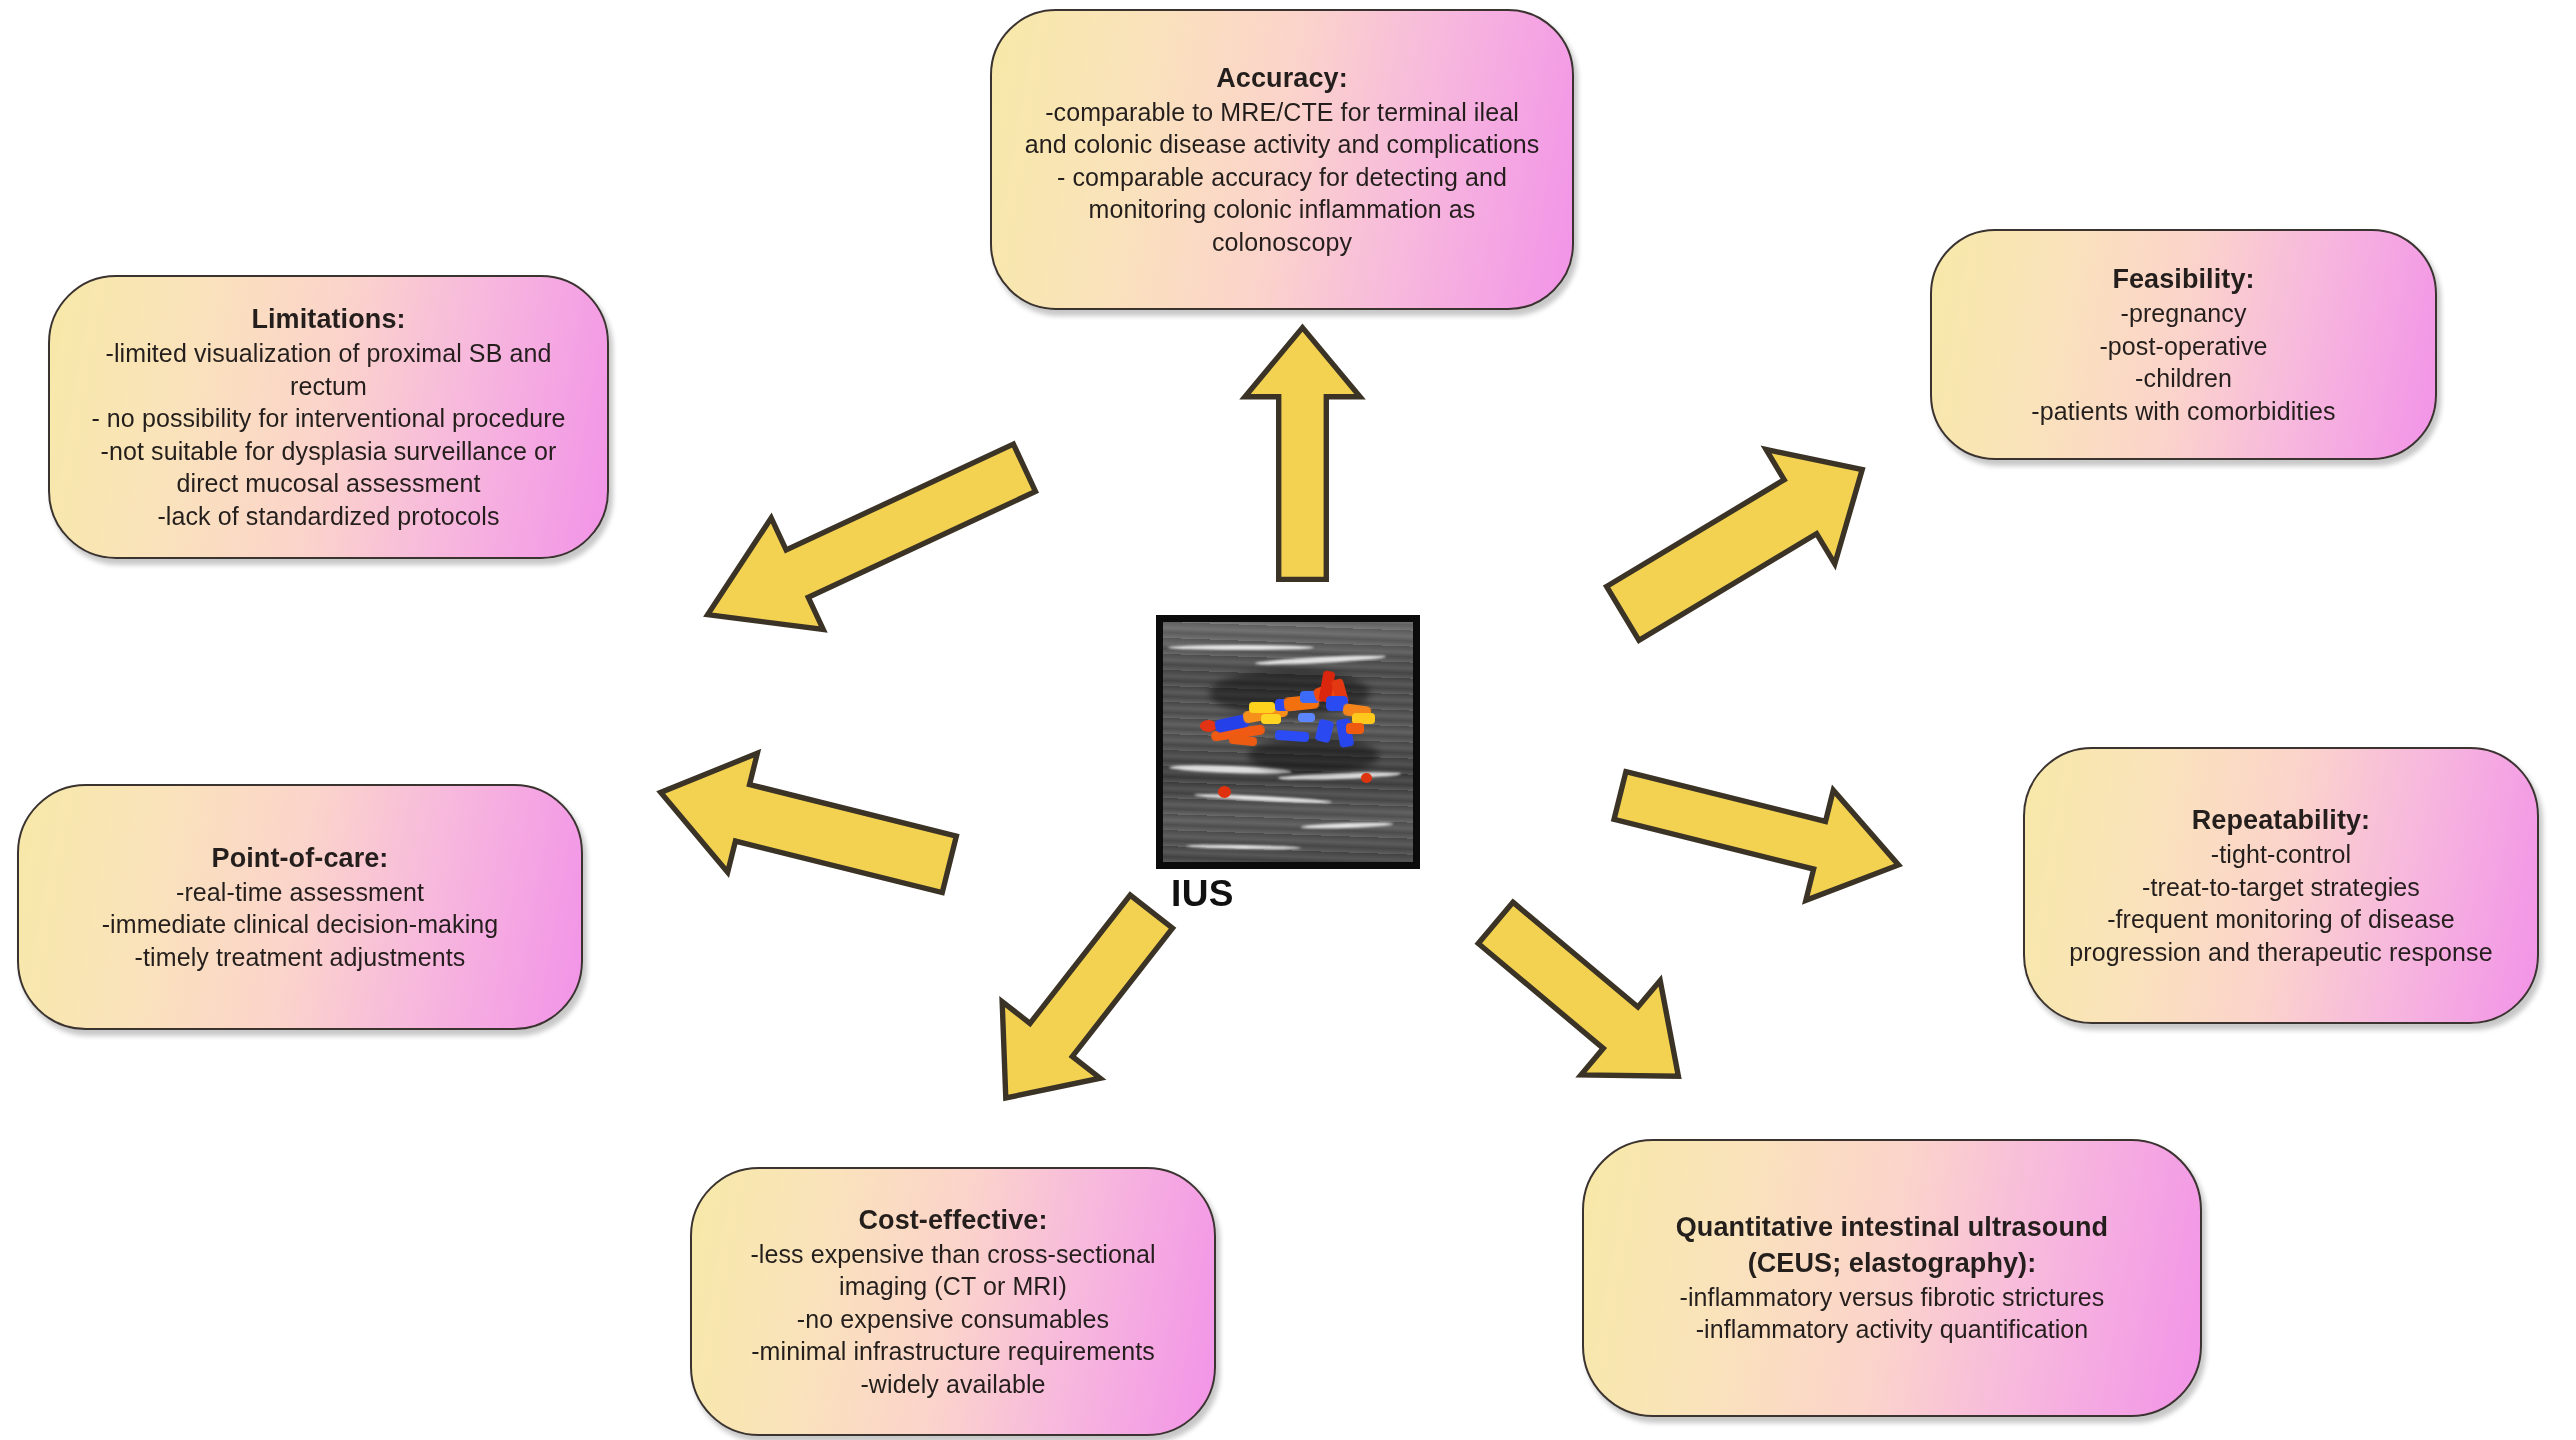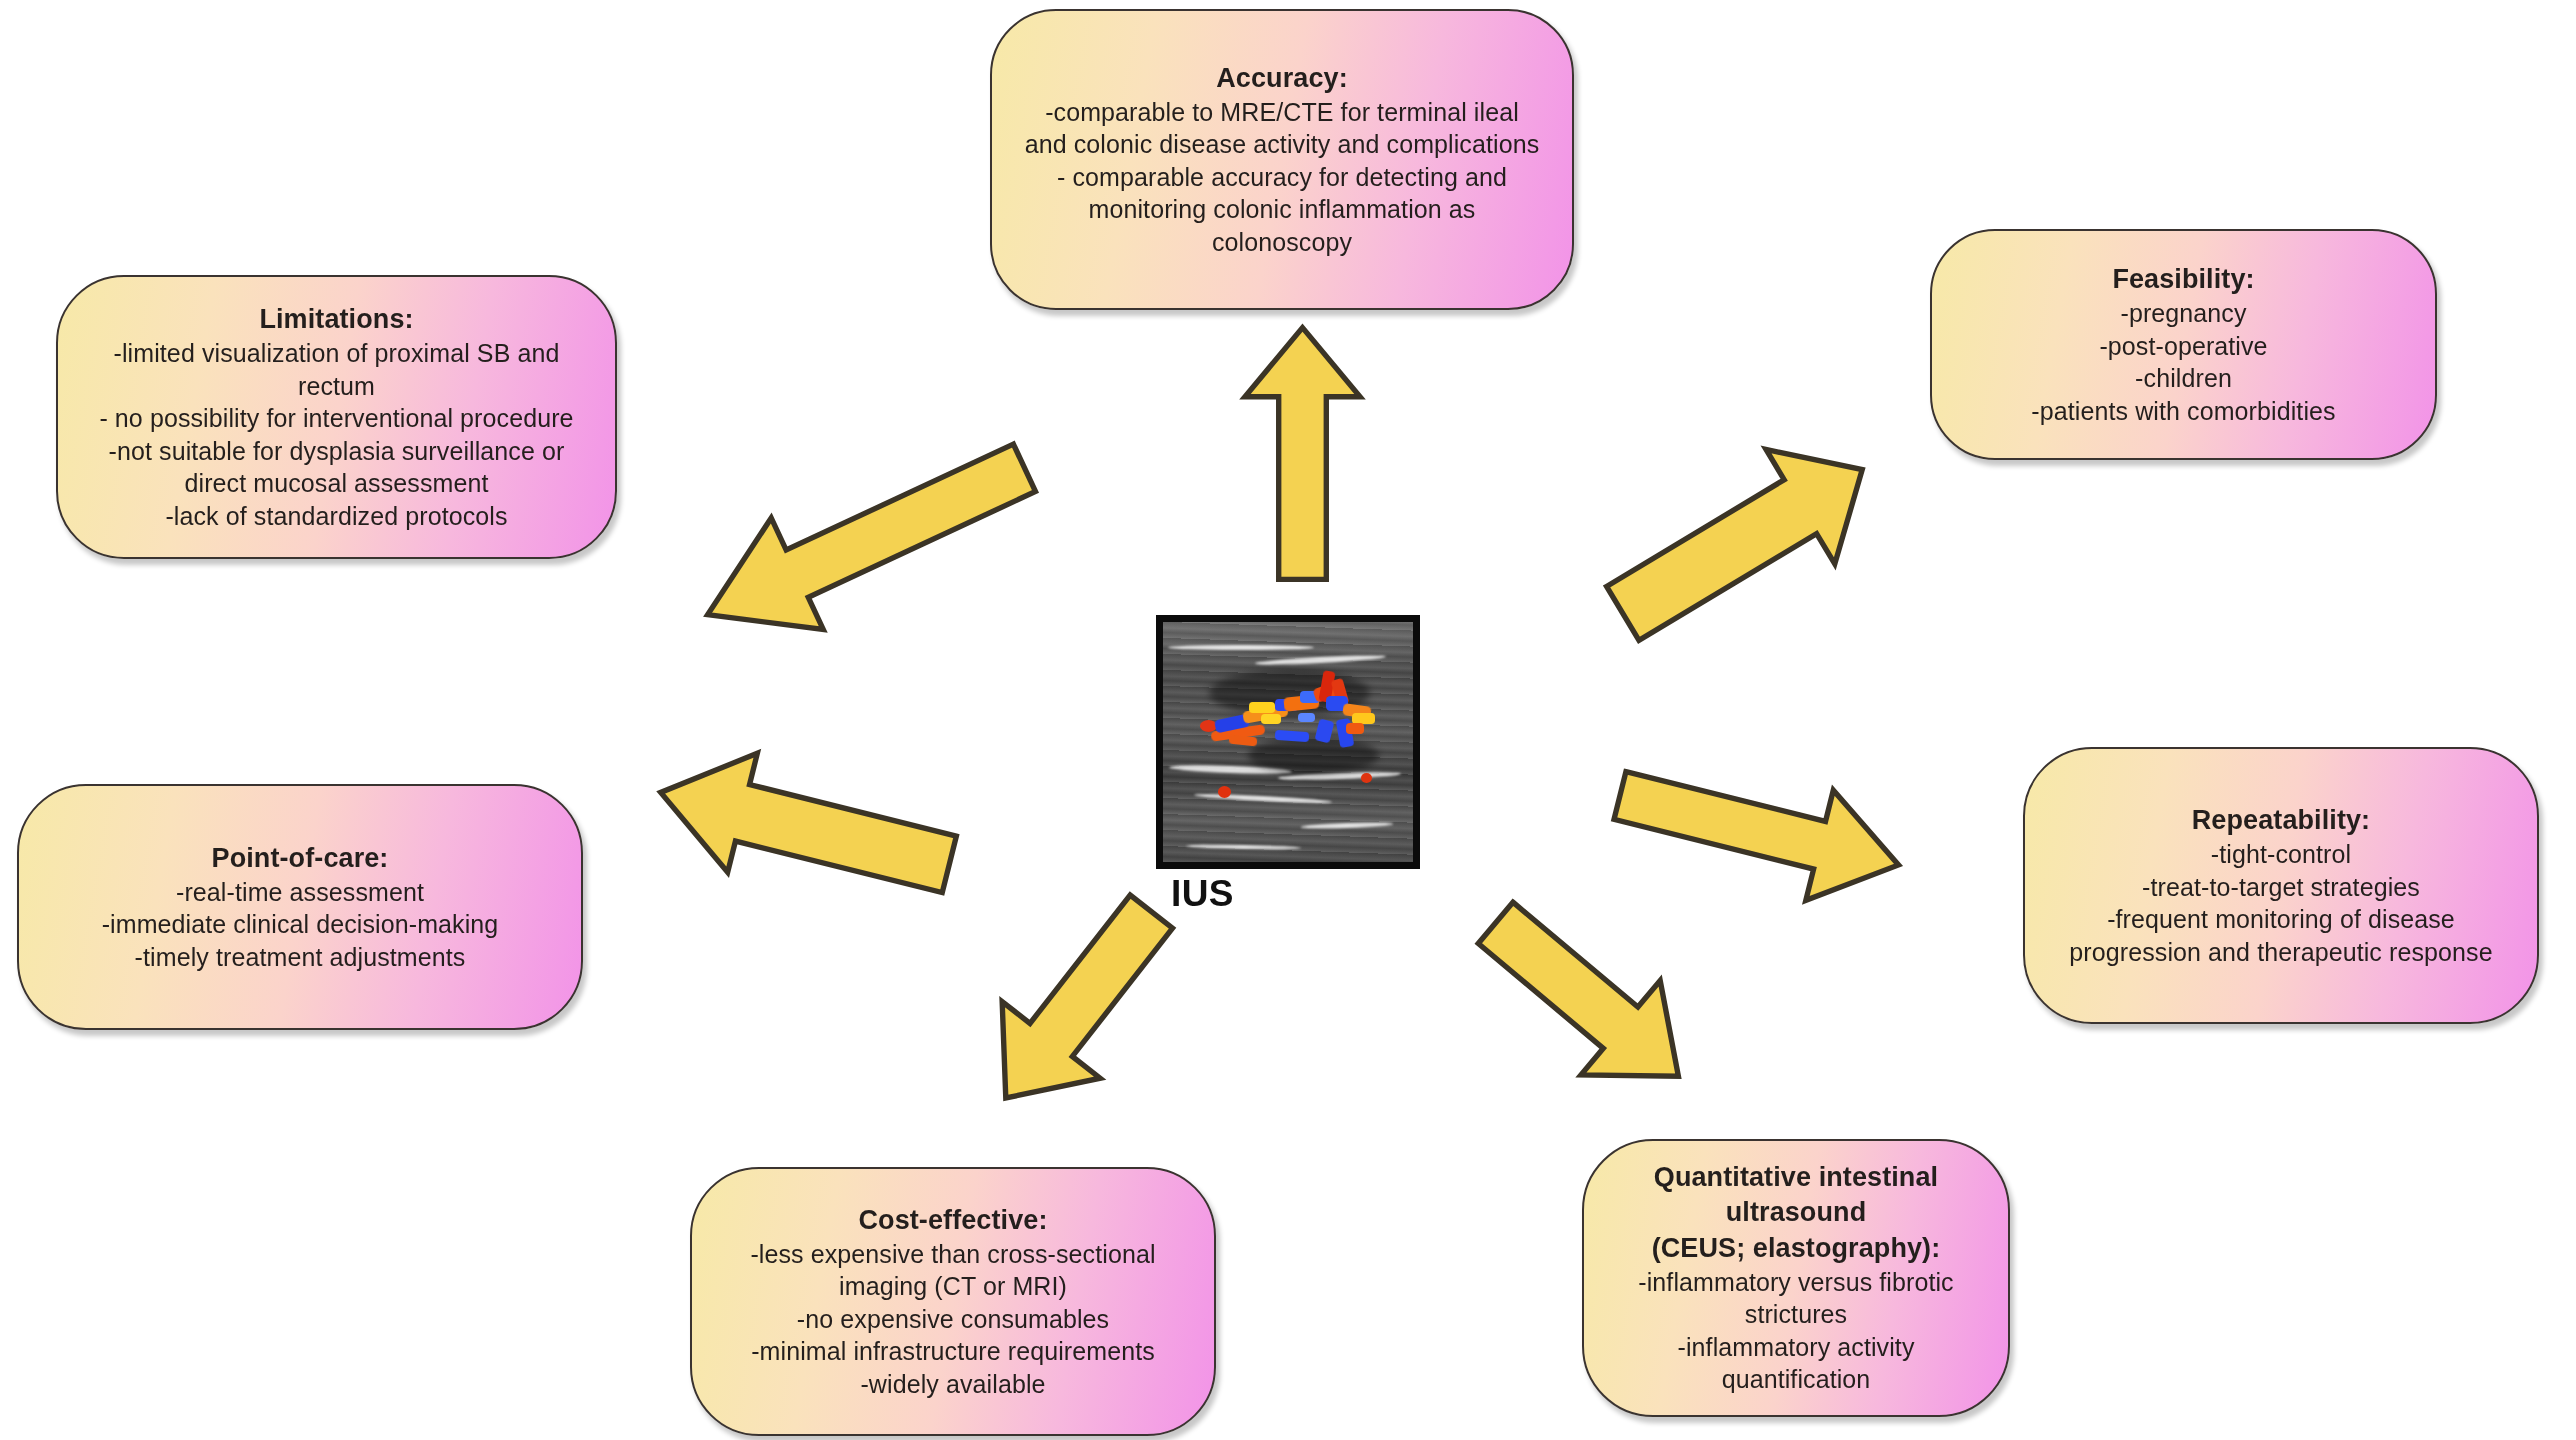--- a/index.html
+++ b/index.html
@@ -34,24 +34,24 @@
     display:block;
     font-size:25px;
     line-height:1.30;
     letter-spacing:0.1px;
   }
 
   
   #n-accuracy     { left:990px; top:9.2px;   width:584px;  height:301px;  border-radius:66px;}
   #n-feasibility  { left:1930px; top:229px;  width:507px;  height:231px;  border-radius:65px;align-items:center;}
   #n-repeat       { left:2023px; top:747px;  width:516px;  height:277px;  border-radius:69px;}
-  #n-quant        { left:1582px; top:1139px; width:428px;  height:278px;  border-radius:71px;}
+  #n-quant        { left:1582px; top:1139px; width:620px;  height:278px;  border-radius:71px;}
   #n-cost         { left:690px;  top:1167px; width:526px;  height:269px;  border-radius:69px;}
   #n-poc          { left:17px;   top:784px; width:566px;  height:246px;  border-radius:69px;}
-  #n-limits       { left:48px;   top:275px;  width:561px;  height:284px;  border-radius:68px;margin-left:8px;}
+  #n-limits       { left:48px;   top:275px;  width:561px;  height:284px;  border-radius:68px;}
 
   
   #ius-wrap{position:absolute;left:1156px;top:615px;width:264px;height:254px;}
   #ius-img{
     position:absolute;left:0;top:0;width:264px;height:254px;
     border:7.7px solid #0b0b0b;box-sizing:border-box;
     background:#555;
     overflow:hidden;
   }
   #ius-img .bg{

